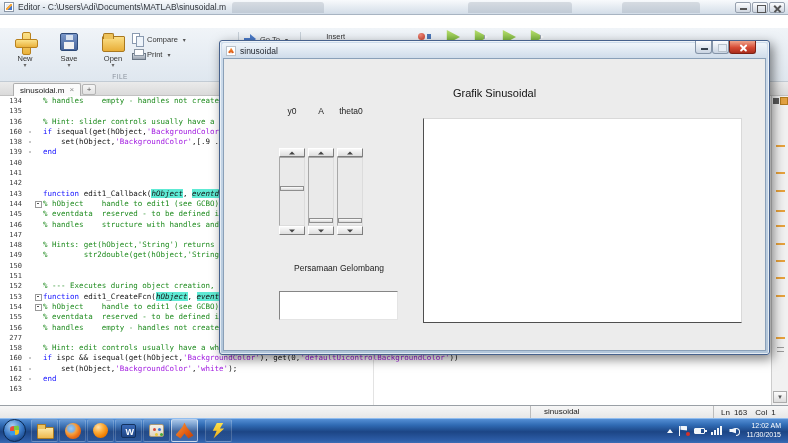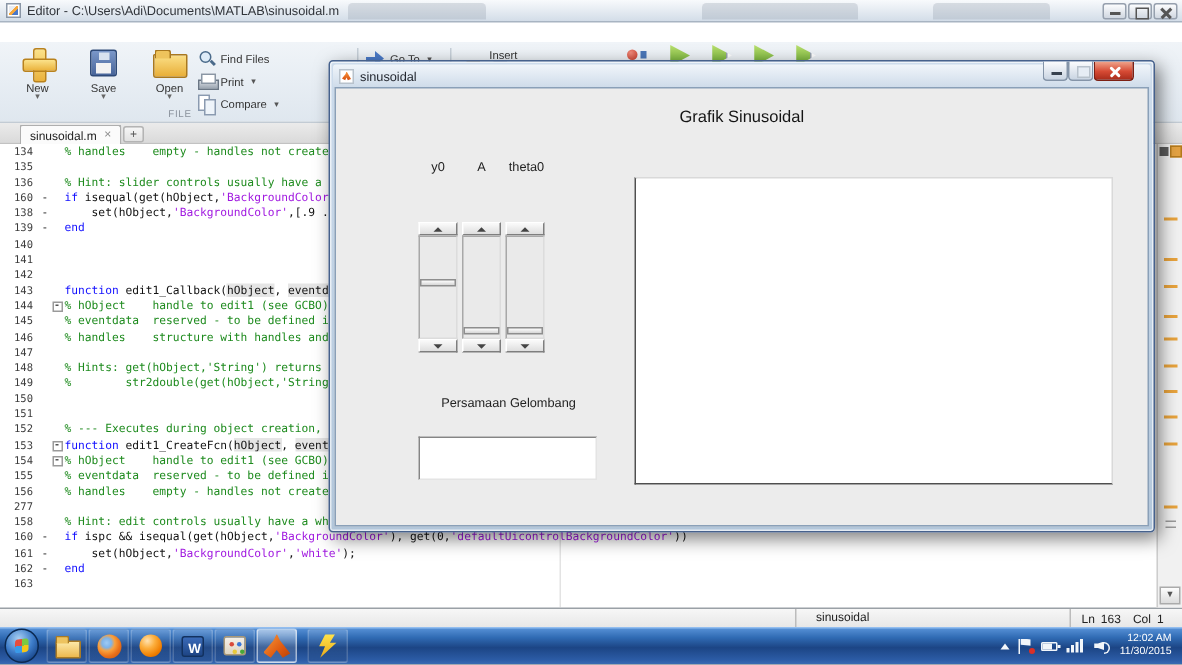--- a/index.html
+++ b/index.html
@@ -127,21 +127,21 @@
   .guide{position:absolute;left:373px;top:0;bottom:0;width:1px;background:#e3e3e3;}
   .code-line{display:flex;height:10.3px;line-height:10.3px;white-space:pre;
     font-family:"DejaVu Sans Mono","Liberation Mono",monospace;font-size:7.5px;}
   .ln{flex:0 0 26px;text-align:right;padding-right:4px;color:#3c3c3c;font-size:7px;}
   .dash{flex:0 0 8px;text-align:center;color:#222;}
   .fold{flex:0 0 9px;position:relative;}
   .fold.on::before{content:"";position:absolute;left:1px;top:2px;width:5px;height:5px;border:1px solid #9a9a9a;background:#fff;}
   .fold.on::after{content:"";position:absolute;left:2.5px;top:4.5px;width:2.5px;height:1px;background:#555;}
   .txt{flex:1;}
   .tk-c{color:#1e8b1e;} .tk-k{color:#1310ff;} .tk-s{color:#a11ae0;} .tk-p{color:#111;}
-  .tk-h{color:#111;background:#e5e5e5;}
+  .tk-h{color:#111;background:#5eead4;font-style:italic;}
 
   
   .istrip{position:absolute;right:0;top:96px;width:17px;height:309px;background:#f1f1f1;border-left:1px solid #cdcdcd;z-index:5;}
   .isq-dark{position:absolute;left:1px;top:2px;width:6px;height:6px;background:#5c5c5c;}
   .isq-orange{position:absolute;left:8px;top:1px;width:8px;height:8px;background:#e3a242;border:1px solid #b37a1d;}
   .tick{position:absolute;left:4px;width:9px;height:2px;background:#e8a33d;}
   .igrip{position:absolute;left:5px;top:251px;width:7px;height:5px;border-top:1px solid #9a9a9a;border-bottom:1px solid #9a9a9a;}
   .idown{position:absolute;left:1px;bottom:2px;width:14px;height:12px;border:1px solid #ababab;
     background:linear-gradient(#fdfdfd,#dcdcdc);color:#555;font-size:6px;text-align:center;line-height:11px;}
 
@@ -226,21 +226,21 @@
   .fig-title{font-size:8.5px;color:#1e222a;}
   .fig-btns{position:absolute;right:11px;top:-2px;display:flex;}
   .fbtn{width:17px;height:13px;border:1px solid #8494a8;border-top:none;border-radius:0 0 3px 3px;
     background:linear-gradient(#fcfdfe,#c9d4e2);position:relative;}
   .fbtn.min::before{content:"";position:absolute;left:5px;bottom:3px;width:7px;height:2px;background:#37414e;}
   .fbtn.max::before{content:"";position:absolute;left:4.5px;top:3px;width:7px;height:6px;border:1.5px solid #b8c2cc;background:#e6edf5;}
   .fbtn.close{width:27px;background:linear-gradient(#f0a58c,#d64a34 55%,#aa2d1c);border-color:#7c2014;}
   .fbtn.close::before,.fbtn.close::after{content:"";position:absolute;left:9px;top:5.5px;width:9px;height:1.7px;background:#fff;border-radius:1px;}
   .fbtn.close::before{transform:rotate(45deg);} .fbtn.close::after{transform:rotate(-45deg);}
   .fig-client{position:absolute;left:3px;top:17px;right:3px;bottom:3px;background:#ececec;border:1px solid #8aa0b8;}
-  .fig-heading{position:absolute;left:0;top:13px;width:100%;text-align:center;font-size:11px;color:#141414;}
+  .fig-heading{position:absolute;left:0;top:28px;width:100%;text-align:center;font-size:11px;color:#141414;}
   .sl-label{position:absolute;top:47px;font-size:8.5px;color:#222;text-align:center;}
   .sl-y0{left:55px;width:26px;} .sl-A{left:84px;width:26px;} .sl-theta0{left:106px;width:42px;}
   .fig-slider{position:absolute;top:89px;width:26px;height:87px;}
   .s1{left:55px;} .s2{left:84px;} .s3{left:113px;}
   .sl-btn{position:absolute;left:0;right:0;height:9px;background:linear-gradient(#fafafa,#dedede);
     border:1px solid;border-color:#fff #7e7e7e #7e7e7e #fff;}
   .sl-btn.up{top:0;} .sl-btn.down{bottom:0;}
   .sl-btn .arr{position:absolute;left:50%;top:50%;width:0;height:0;transform:translate(-50%,-50%);}
   .sl-btn.up .arr{border-left:3px solid transparent;border-right:3px solid transparent;border-bottom:3.5px solid #444;}
   .sl-btn.down .arr{border-left:3px solid transparent;border-right:3px solid transparent;border-top:3.5px solid #444;}
@@ -293,31 +293,27 @@
         </div>
         <div class="bigbtn">
           <span class="bb-icon">
               <span class="icon-open"></span>
             </span>
           <span class="bb-label">Open</span>
           <span class="bb-caret">▾</span>
         </div>
       </div>
       <div class="small-col">
-        <div class="smallbtn">
-          <span class="sicon icon-findfiles"></span>
-          <span>Find Files</span>
+        <div class="smallbtn has-caret">
+          <span class="sicon icon-compare"></span>
+          <span>Compare</span>
         </div>
         <div class="smallbtn has-caret">
           <span class="sicon icon-print"></span>
           <span>Print</span>
-        </div>
-        <div class="smallbtn has-caret">
-          <span class="sicon icon-compare"></span>
-          <span>Compare</span>
         </div>
       </div>
       <div class="glabel">FILE</div>
     </div>
 
     <div class="rdiv d1"></div>
 
     <div class="rgroup nav-group">
       <div class="nav-col">
         <div class="smallbtn has-caret">

